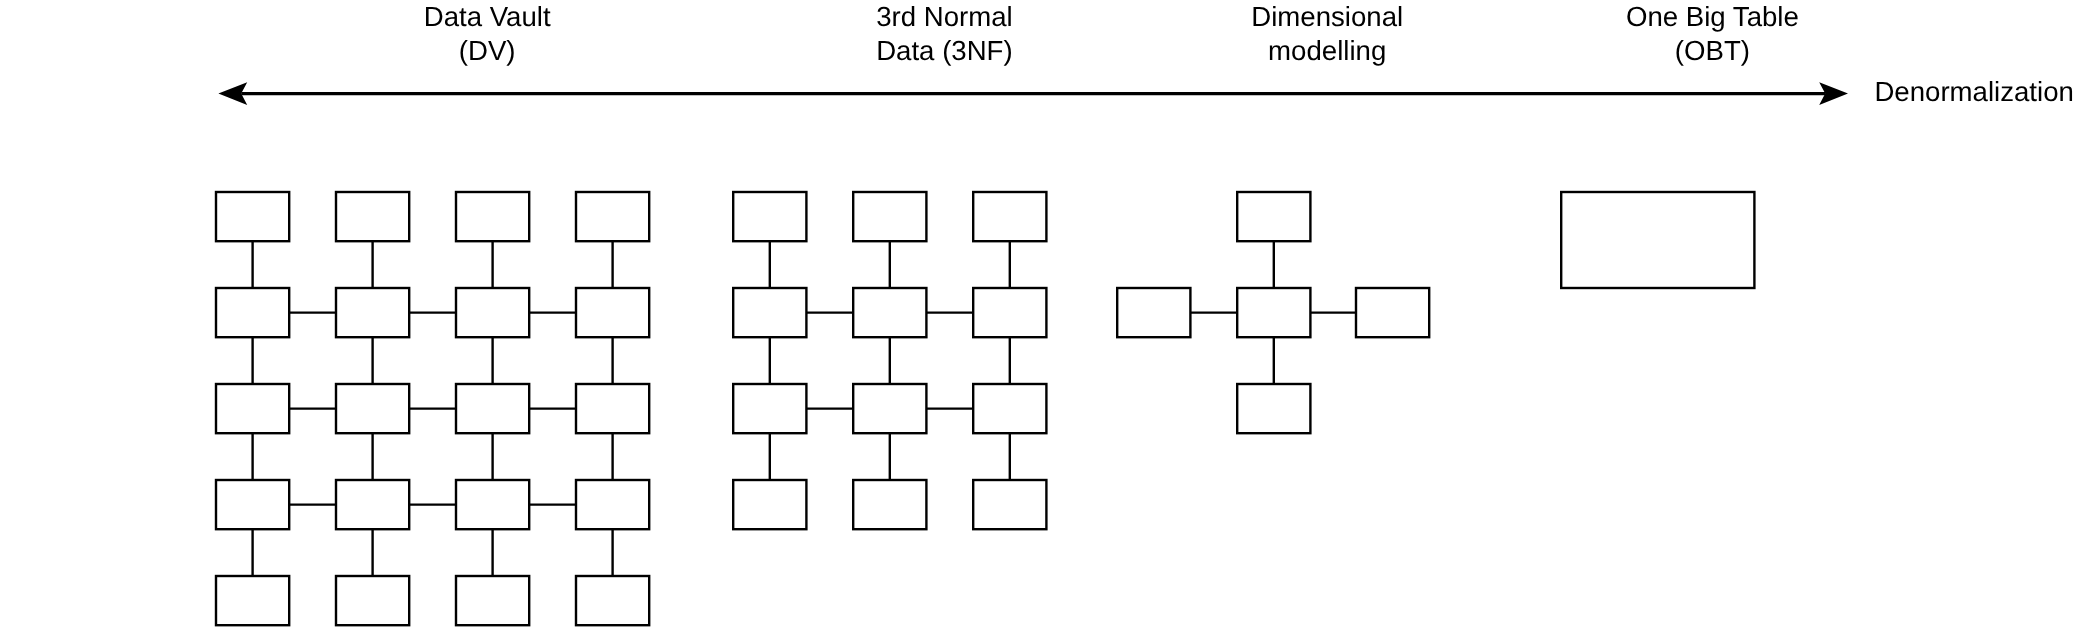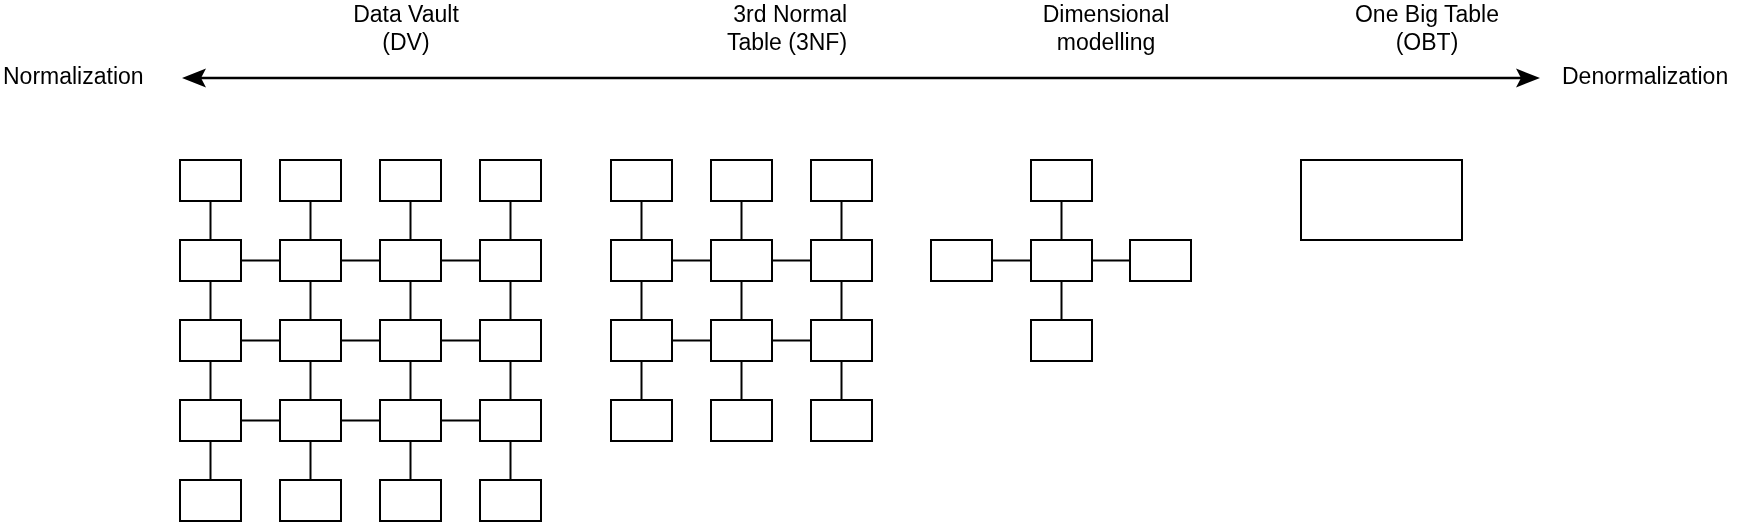--- a/index.html
+++ b/index.html
@@ -19,32 +19,31 @@
   .al-1{left:741px;text-align:right;}
   .al-2{left:1060px;}
   .al-3{left:1381px;}
   svg.schema-canvas{position:absolute;left:0;top:0;}
 </style>
 </head>
 <body>
 
 <div class="canvas">
 
-  <div class="axis-label axis-left">Normalization</div>
 
   <div class="axis-label axis-right">Denormalization</div>
 
   <div class="approach-label al-0">
     <span>Data Vault</span>
     <span>(DV)</span>
   </div>
 
   <div class="approach-label al-1">
     <span>3rd Normal</span>
-    <span>Table (3NF)</span>
+    <span>Data (3NF)</span>
   </div>
 
   <div class="approach-label al-3">
     <span>One Big Table</span>
     <span>(OBT)</span>
   </div>
 
   <div class="approach-label al-2">
     <span>Dimensional</span>
     <span>modelling</span>

